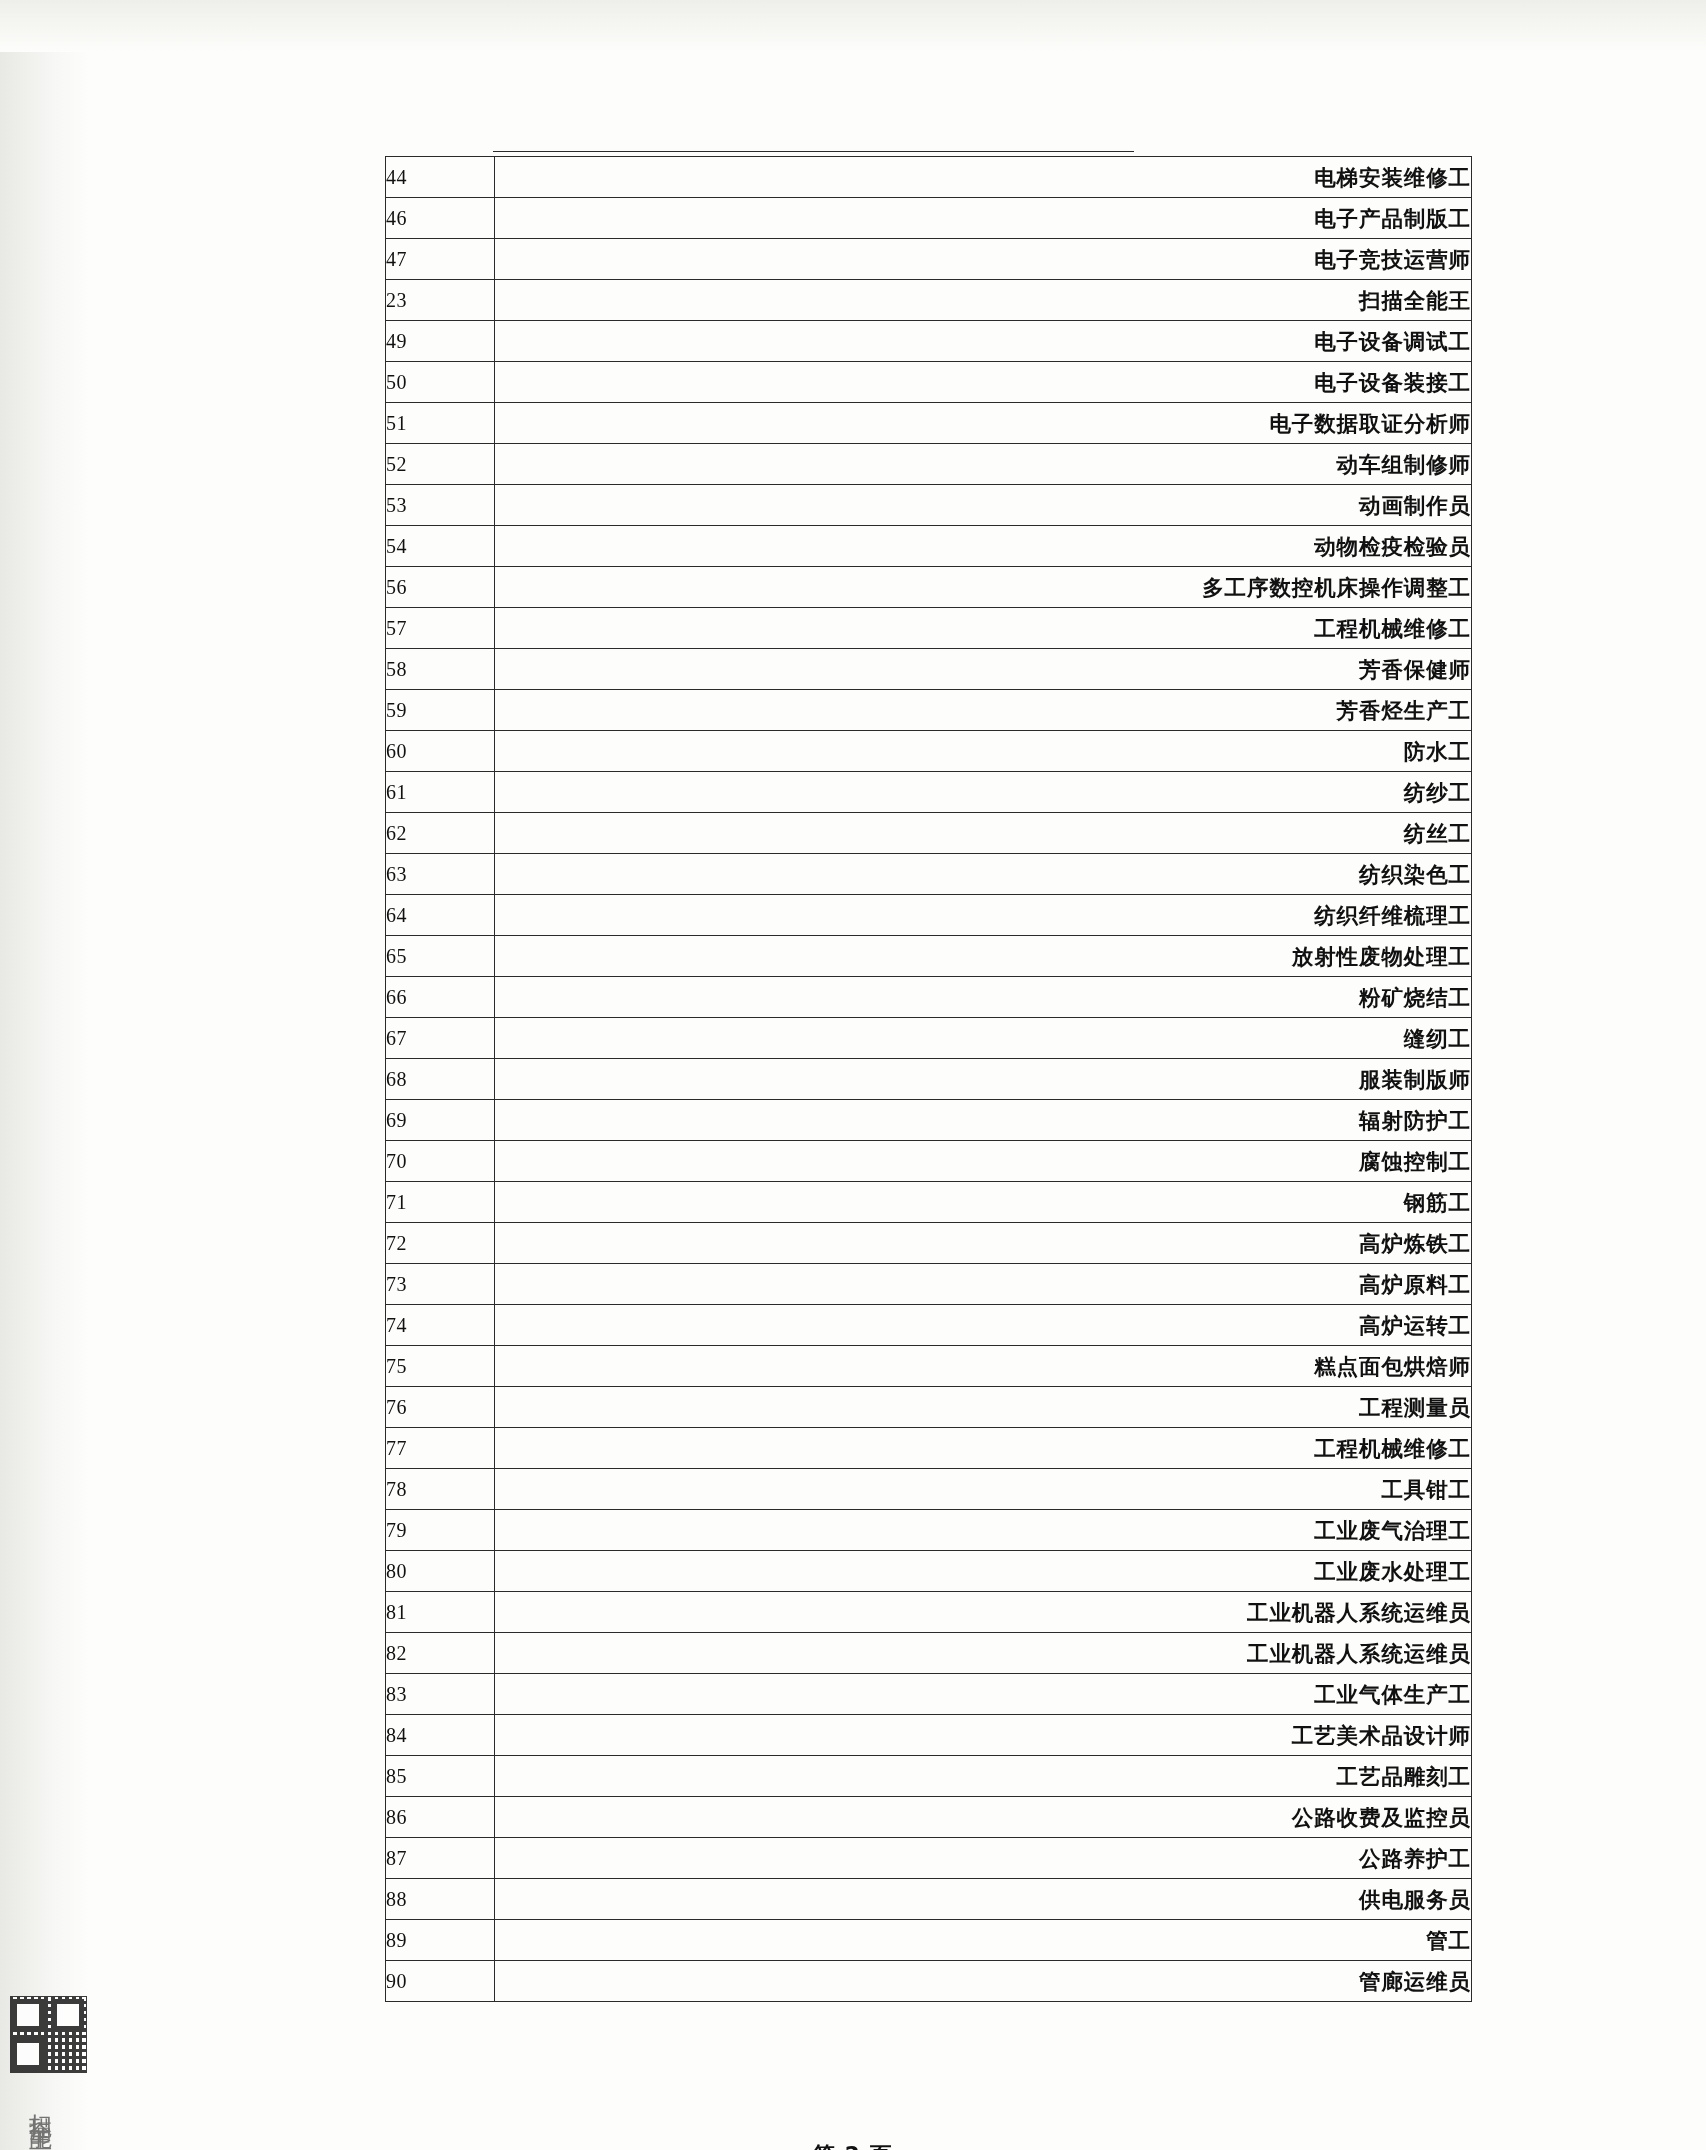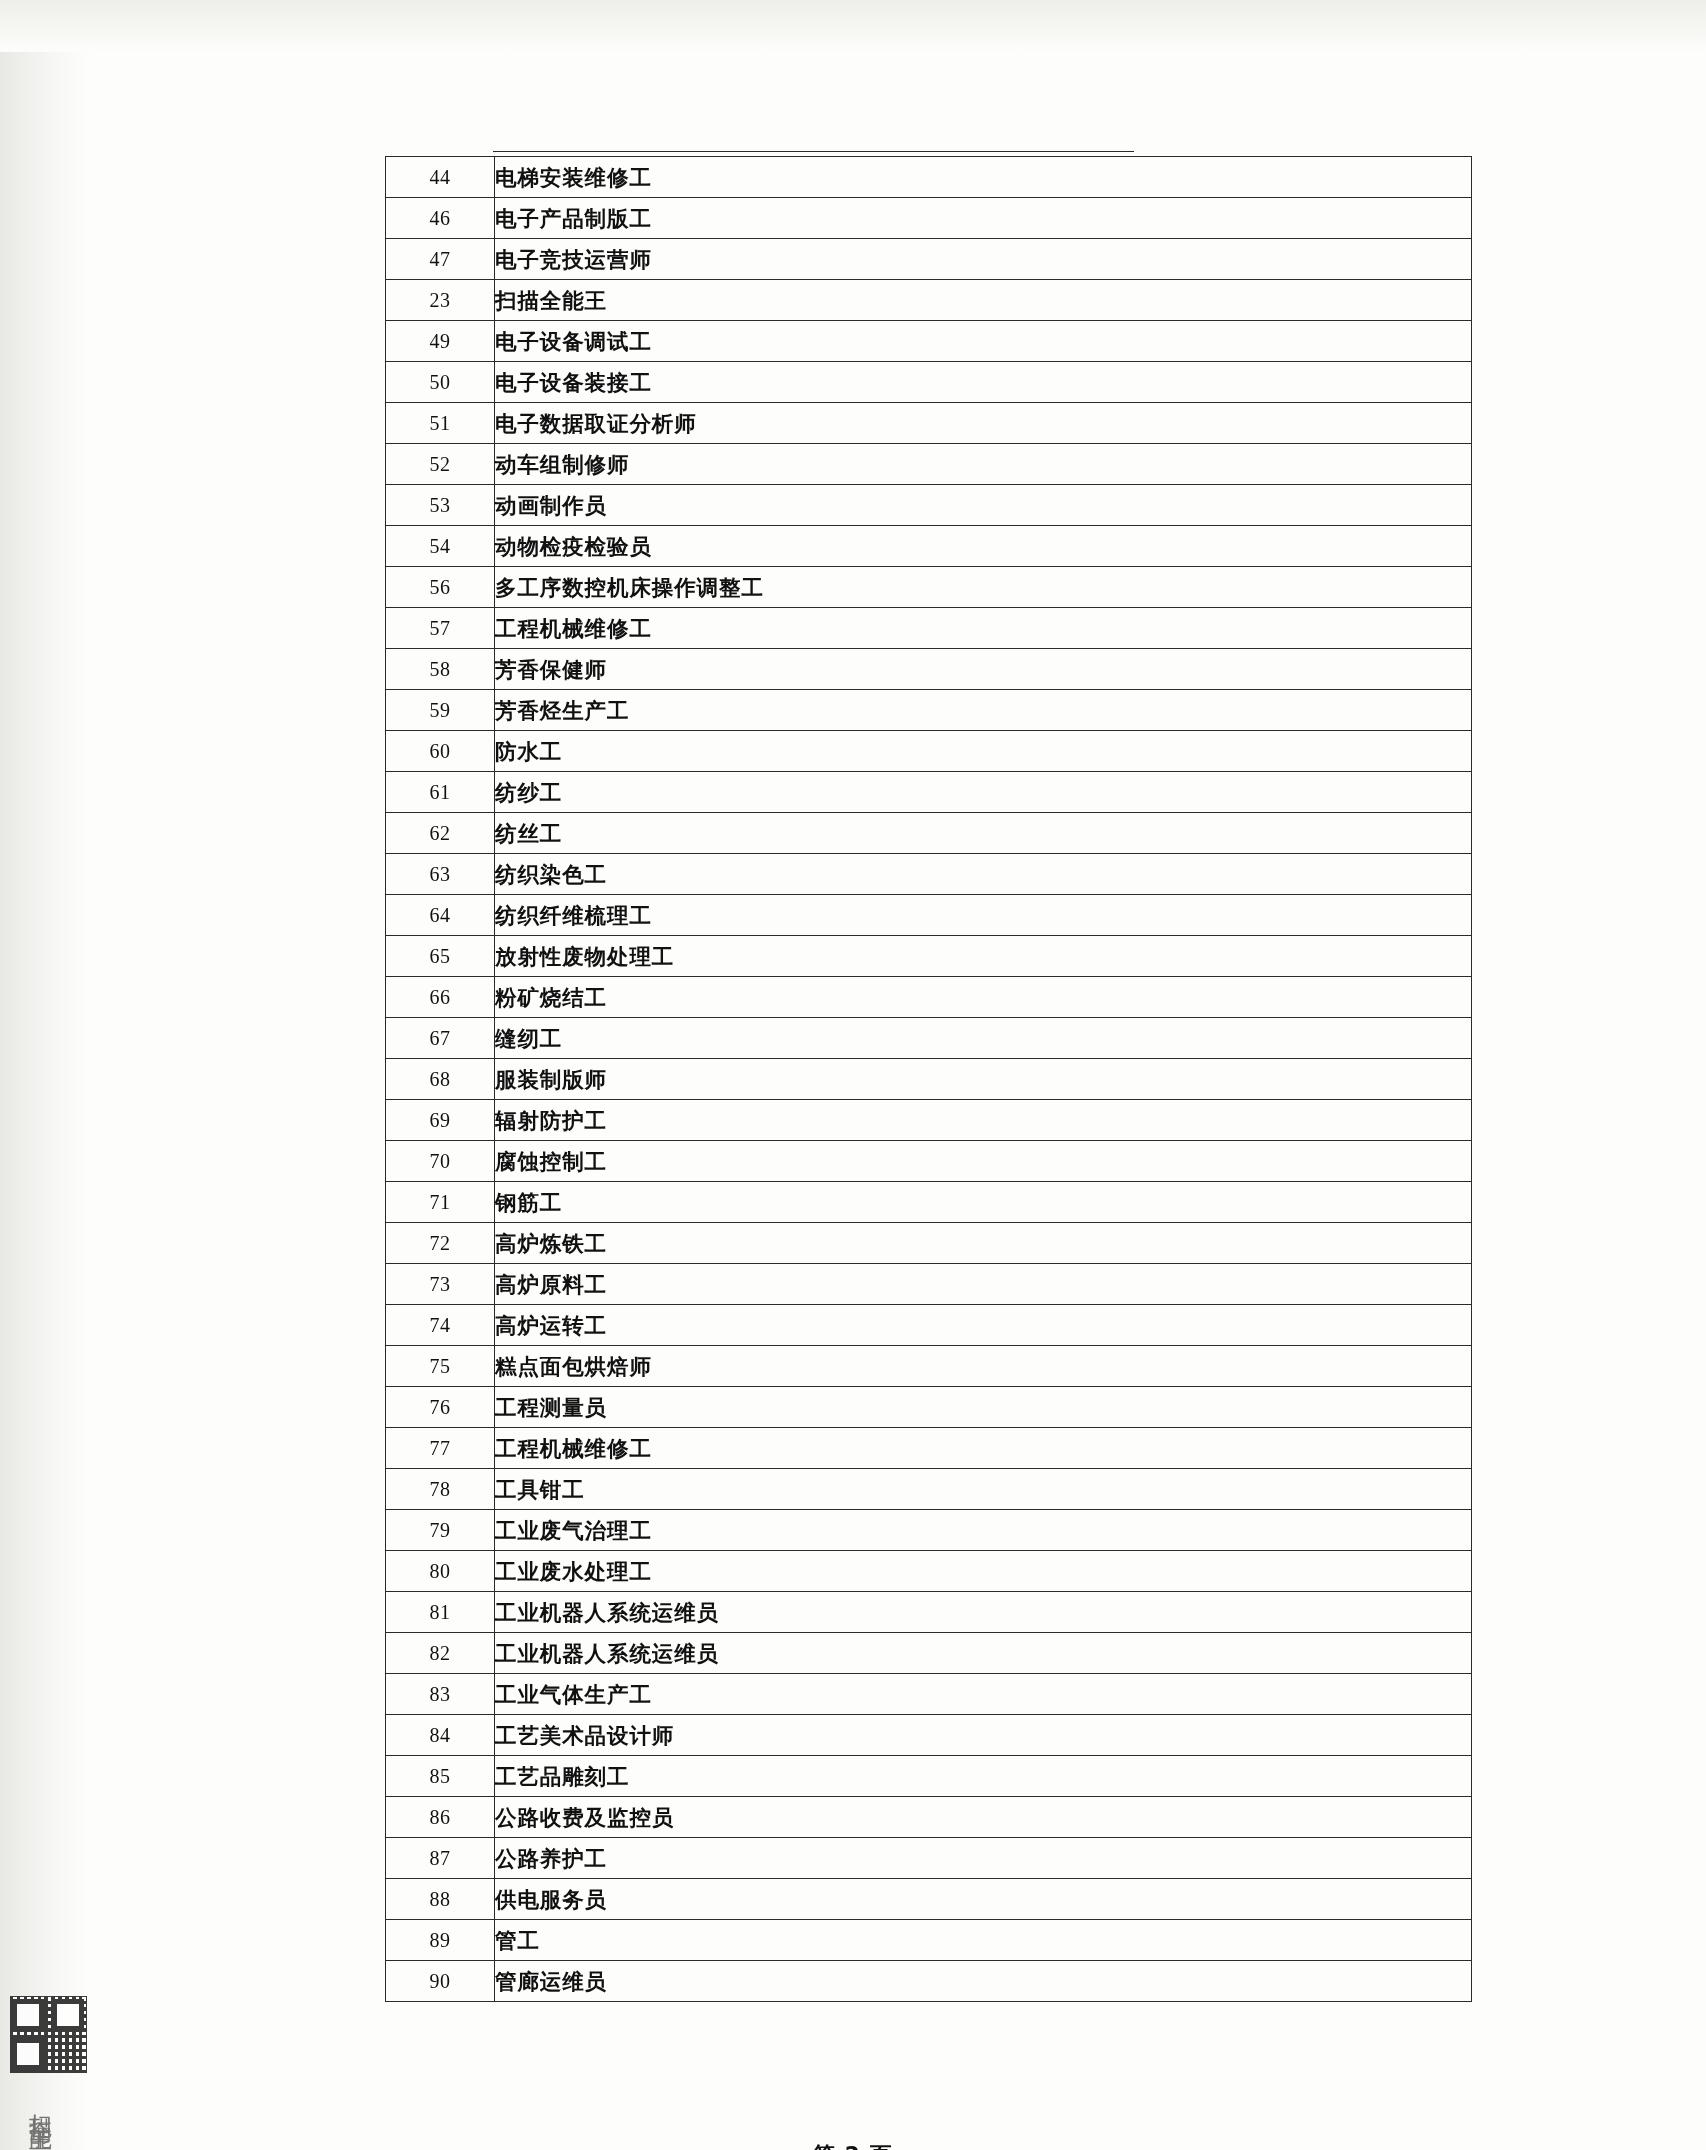--- a/index.html
+++ b/index.html
@@ -55,28 +55,27 @@
   }
   table.joblist td {
     border: 0.9px solid #2a2a2a;
     height: 40px;
     padding: 0;
     vertical-align: middle;
     color: #111;
   }
   td.num {
     width: 108px;
-    text-align: center;
     font-size: 20px;
     font-family: "Liberation Serif", "DejaVu Serif", serif;
     letter-spacing: 0.4px;
   }
   td.name {
     width: 976px;
-    text-align: left;
+    text-align: right;
     font-size: 21.5px;
     font-family: "DejaVu Sans", "Liberation Sans", sans-serif;
     font-weight: 600;
     letter-spacing: 0.9px;
   }
 
   
   .top-stub {
     position: absolute;
     left: 493px;

